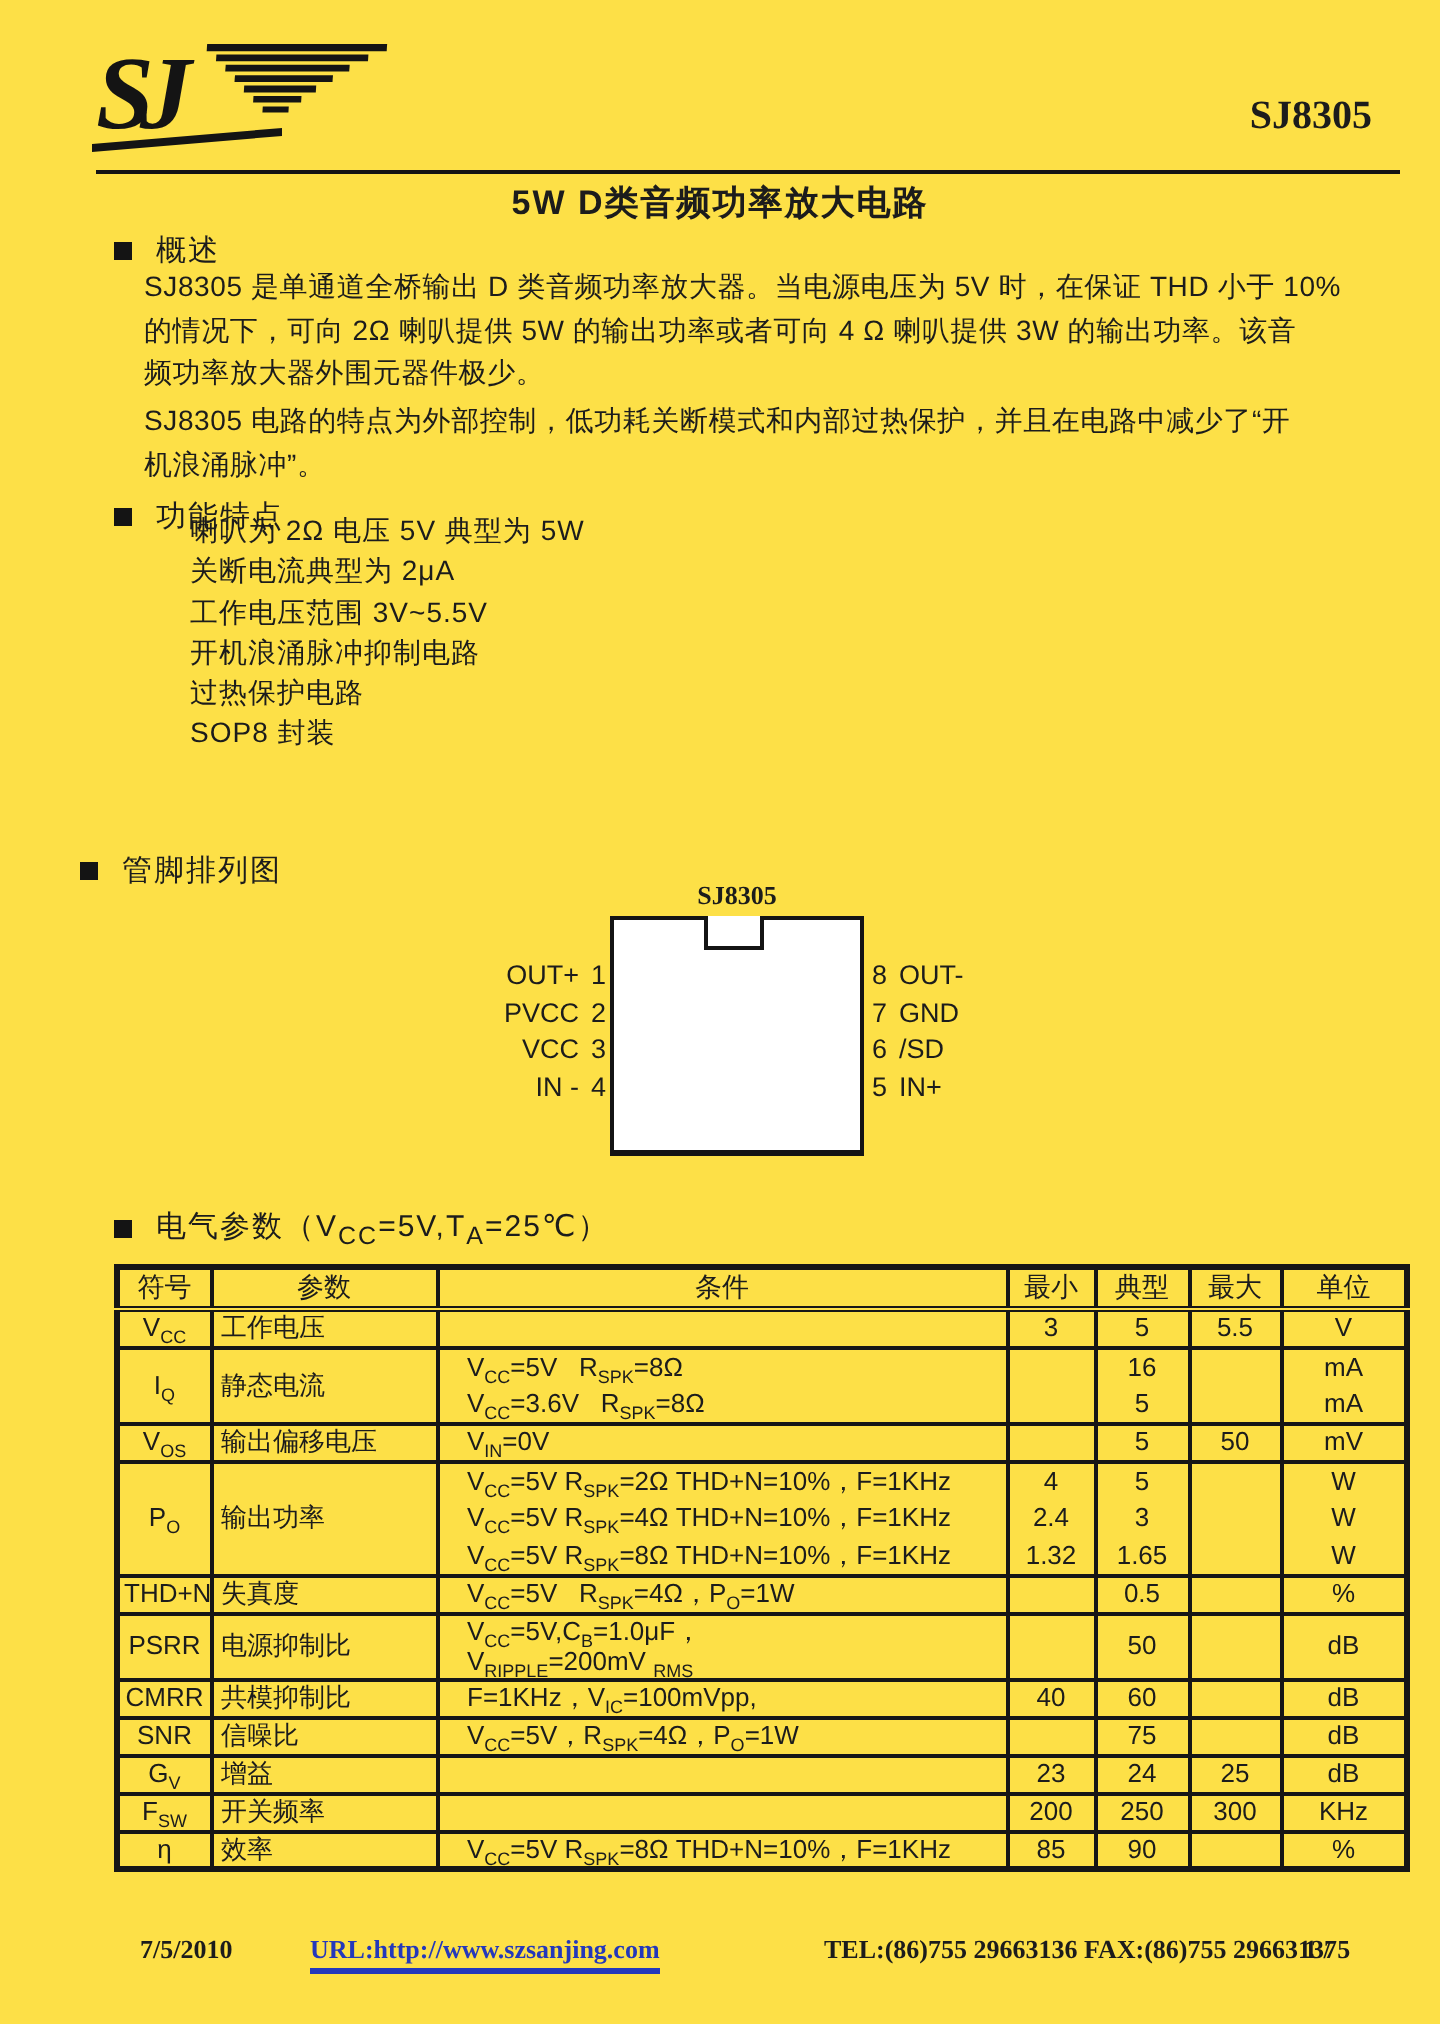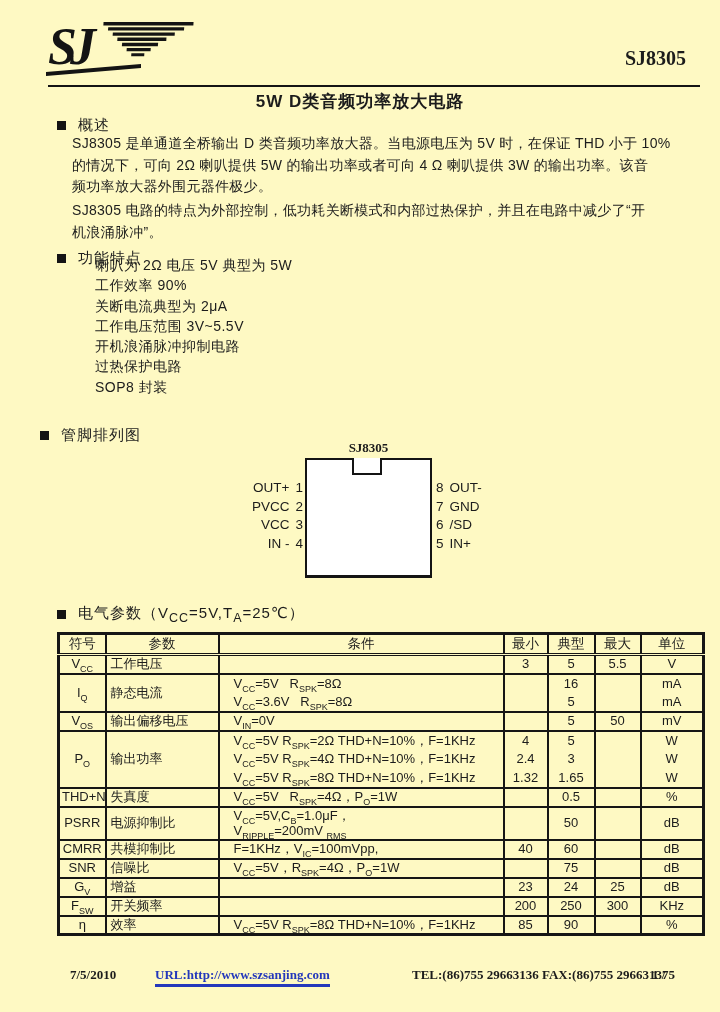--- a/index.html
+++ b/index.html
@@ -1,19 +1,19 @@
 <!DOCTYPE html>
 <html><head>
 <meta charset="utf-8">
 <style>
   * { margin:0; padding:0; box-sizing:border-box; }
   html,body { background:#888; }
   .page {
     position:relative; width:720px; height:1012px; margin:0 auto;
-    background:#fef9c3; overflow:hidden;
+    background:#fde047; overflow:hidden;
     font-family:"Liberation Sans","DejaVu Sans",sans-serif;
     color:#1c1c1c;
   }
   .abs { position:absolute; }
 
   
   .ic-title { top:22px; right:34px; font-family:"Liberation Serif","DejaVu Serif",serif; font-weight:bold; font-size:21px; letter-spacing:0.5px; }
   .part-no  { top:47px; right:34px; font-family:"Liberation Serif","DejaVu Serif",serif; font-weight:bold; font-size:20px; }
   .header-rule { top:85px; left:48px; width:652px; height:2px; background:#141414; }
   .doc-title { top:90px; left:0; width:720px; text-align:center; font-weight:bold; font-size:17px; letter-spacing:1px; }
@@ -89,21 +89,20 @@
       <div>SJ8305  电路的特点为外部控制，低功耗关断模式和内部过热保护，并且在电路中减少了“开</div>
       <div>机浪涌脉冲”。</div>
     </div>
 
   <div class="abs section-head" style="top:249px;left:57px;">
     <span class="bullet"></span>
     <span>功能特点</span>
   </div>
   <div class="abs features-list" style="top:255px;left:95px;width:400px;">
       <div>喇叭为 2Ω 电压 5V 典型为 5W</div>
-      <div>工作效率 90%</div>
       <div>关断电流典型为 2μA</div>
       <div>工作电压范围 3V~5.5V</div>
       <div>开机浪涌脉冲抑制电路</div>
       <div>过热保护电路</div>
       <div>SOP8 封装</div>
     </div>
 
   <div class="abs section-head" style="top:426px;left:40px;">
     <span class="bullet"></span>
     <span>管脚排列图</span>

